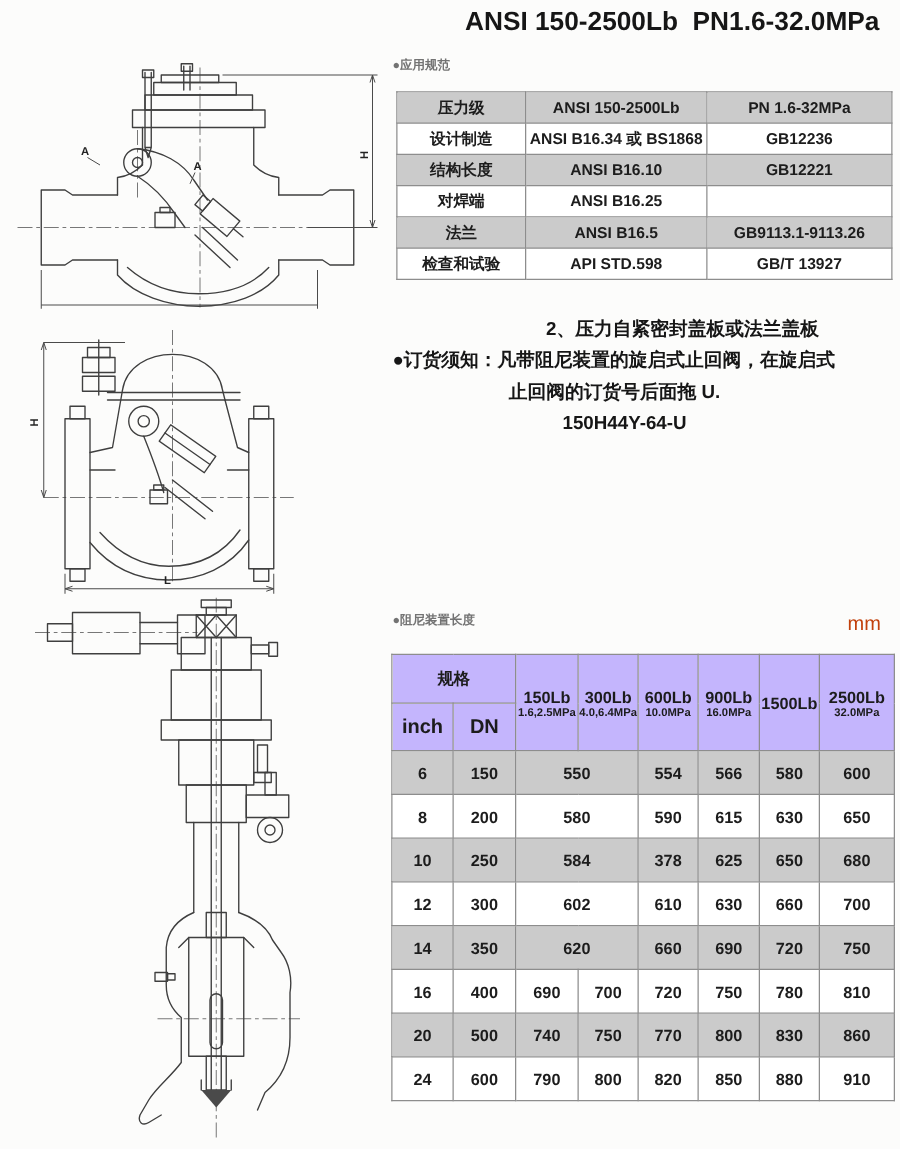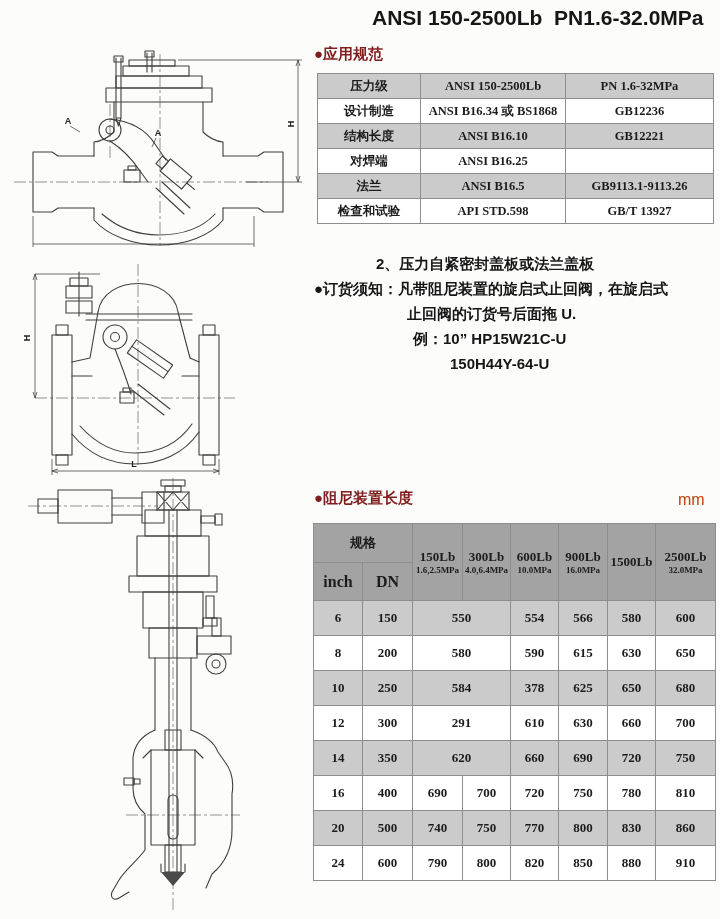--- a/index.html
+++ b/index.html
@@ -11,51 +11,51 @@
     color:#1a1a1a;
     overflow:hidden;
   }
   
   .doc-title{
     position:absolute;left:372px;top:6px;
     font-size:21px;font-weight:bold;letter-spacing:0px;
     white-space:pre;color:#161616;
   }
   .sec-heading{
-    position:absolute;font-size:15px;font-weight:bold;color:#7f1d1d;
+    position:absolute;font-size:10px;font-weight:bold;color:#737373;
   }
   #spec-heading{left:314px;top:45px;}
   #damper-heading{left:314px;top:489px;}
   .unit-label{
     position:absolute;left:678px;top:491px;
     font-size:16px;font-weight:500;color:#c2410c;
   }
   
   .notes{
     position:absolute;left:314px;top:251px;width:402px;
     font-size:15px;font-weight:bold;line-height:25px;color:#161616;
   }
   .notes .ln{white-space:nowrap;}
-  .ind1{margin-left:62px;}
+  .ind1{margin-left:62px;text-align:center;}
   .ind2{margin-left:93px;}
   .ind3{margin-left:99px;}
   .ind4{margin-left:136px;}
   
-  table{border-collapse:collapse;table-layout:fixed;position:absolute;background:#fff;font-family:Liberation Serif, serif;}
+  table{border-collapse:collapse;table-layout:fixed;position:absolute;background:#fff;}
   th,td{
     border:1px solid #8d8d8d;text-align:center;vertical-align:middle;
     padding:0;color:#1c1c1c;overflow:hidden;
   }
   tr.g td{background:#cbcbcb;}
   
   #spec-table{left:317px;top:73px;width:396px;}
   #spec-table td{height:24px;font-size:12.5px;font-weight:bold;}
   
   #damper-table{left:313px;top:523px;width:402px;}
-  #damper-table th{font-size:13px;font-weight:bold;background:#a3a3a3;}
+  #damper-table th{font-size:13px;font-weight:bold;background:#c4b5fd;}
   #damper-table .h1{height:38px;}
   #damper-table .h2{height:37px;font-size:16px;}
   #damper-table td{height:34px;font-size:13px;font-weight:bold;}
   .lbstack{
     display:flex;flex-direction:column;justify-content:center;
     align-items:center;height:64px;padding:6px 0;
   }
   .lbstack.center{justify-content:center;}
   .lbstack .mpa{font-size:9px;font-weight:bold;}
   
@@ -283,21 +283,20 @@
         <td>API STD.598</td>
         <td>GB/T 13927</td>
       </tr>
     </tbody>
   </table>
 
   <div class="notes">
     <div class="ln ind1">2、压力自紧密封盖板或法兰盖板</div>
     <div class="ln">●订货须知：凡带阻尼装置的旋启式止回阀，在旋启式</div>
     <div class="ln ind2">止回阀的订货号后面拖 U.</div>
-    <div class="ln ind3">例：10” HP15W21C-U</div>
     <div class="ln ind4">150H44Y-64-U</div>
   </div>
 
   <table id="damper-table">
     <colgroup>
       <col style="width:49px">
         <col style="width:50px">
         <col style="width:50px">
         <col style="width:48px">
       <col style="width:48px">
@@ -373,21 +372,21 @@
         <td>250</td>
         <td colspan="2">584</td>
         <td>378</td>
         <td>625</td>
         <td>650</td>
         <td>680</td>
       </tr>
       <tr>
         <td>12</td>
         <td>300</td>
-        <td colspan="2">291</td>
+        <td colspan="2">602</td>
         <td>610</td>
         <td>630</td>
         <td>660</td>
         <td>700</td>
       </tr>
       <tr class="g">
         <td>14</td>
         <td>350</td>
         <td colspan="2">620</td>
         <td>660</td>

